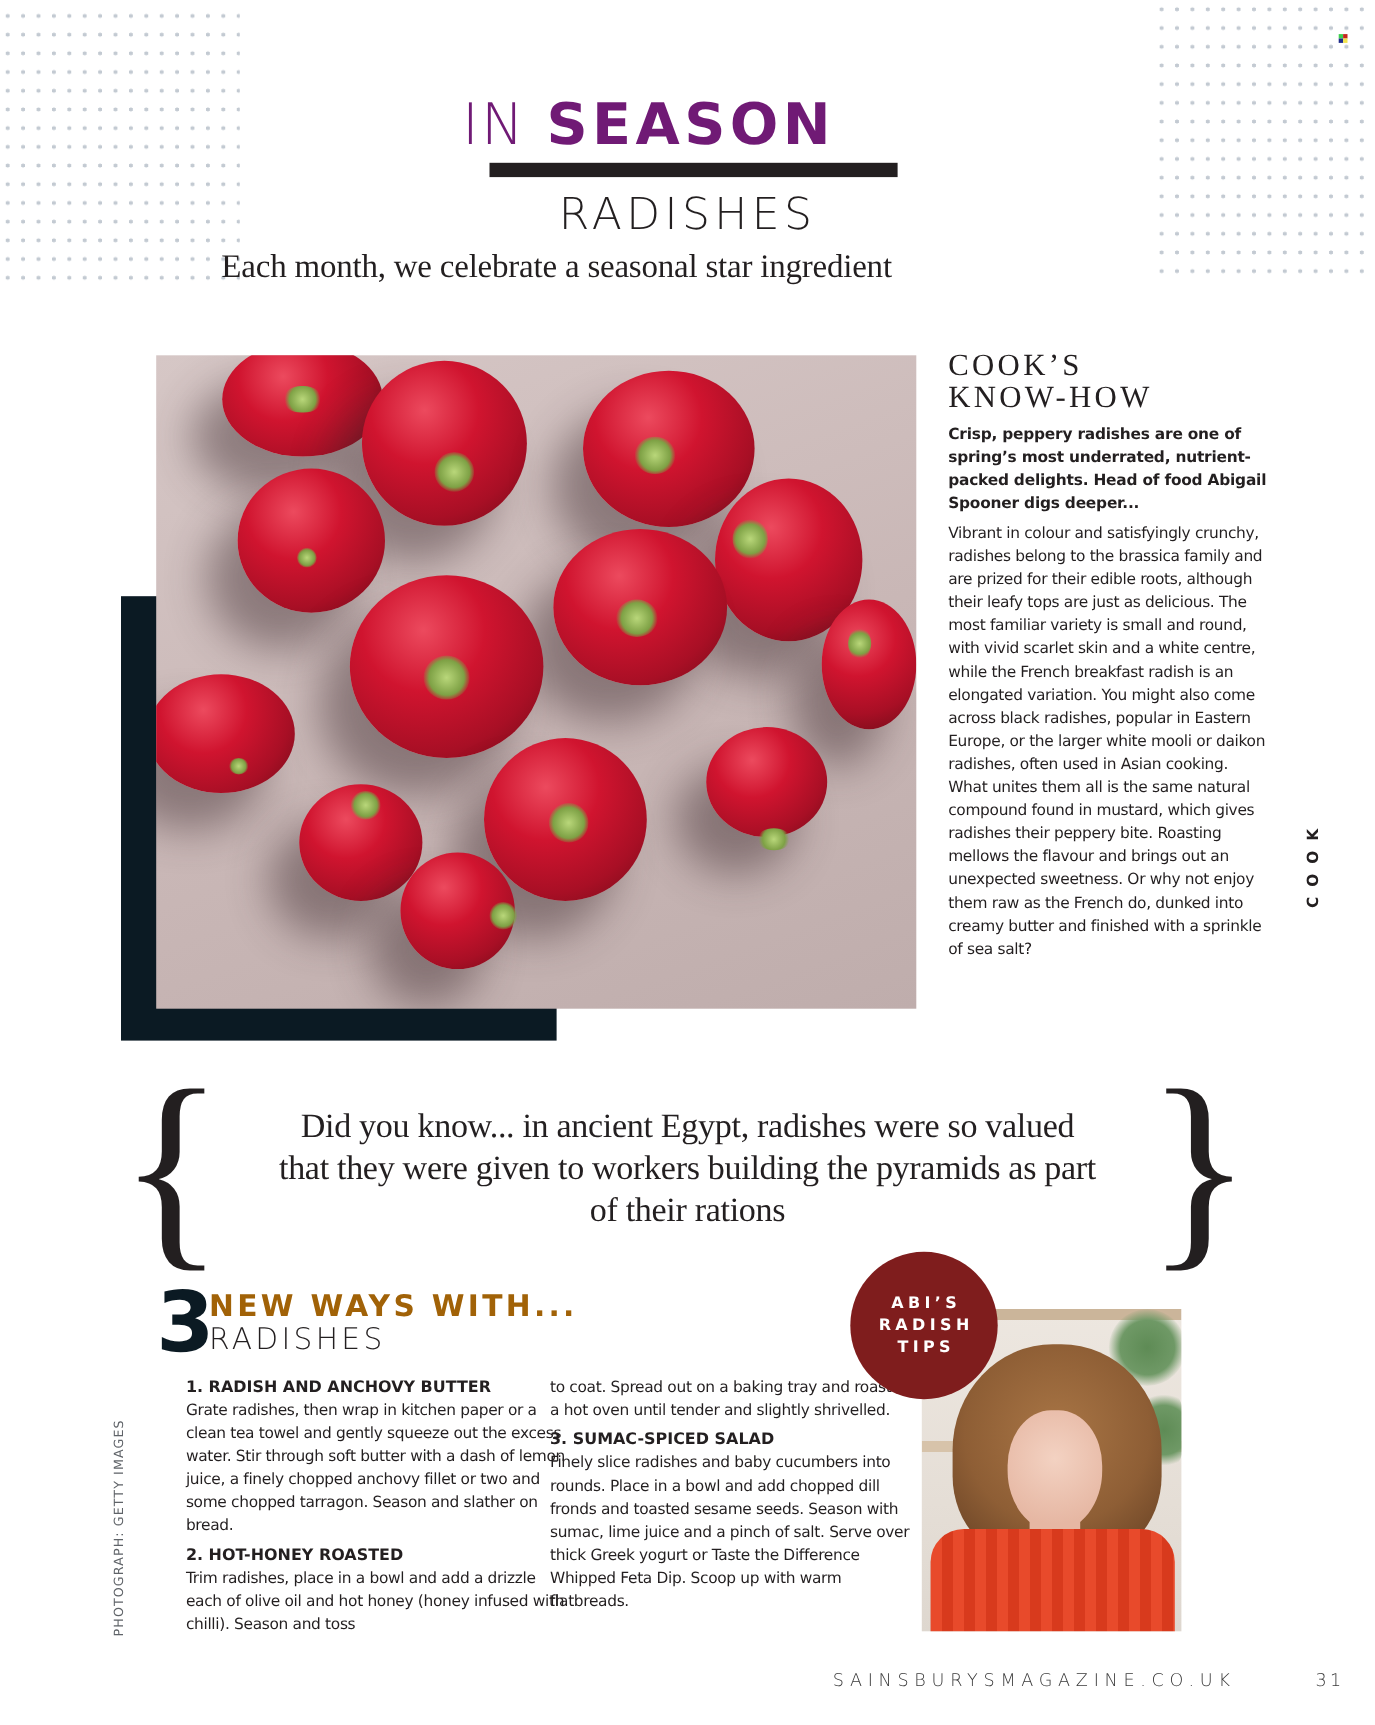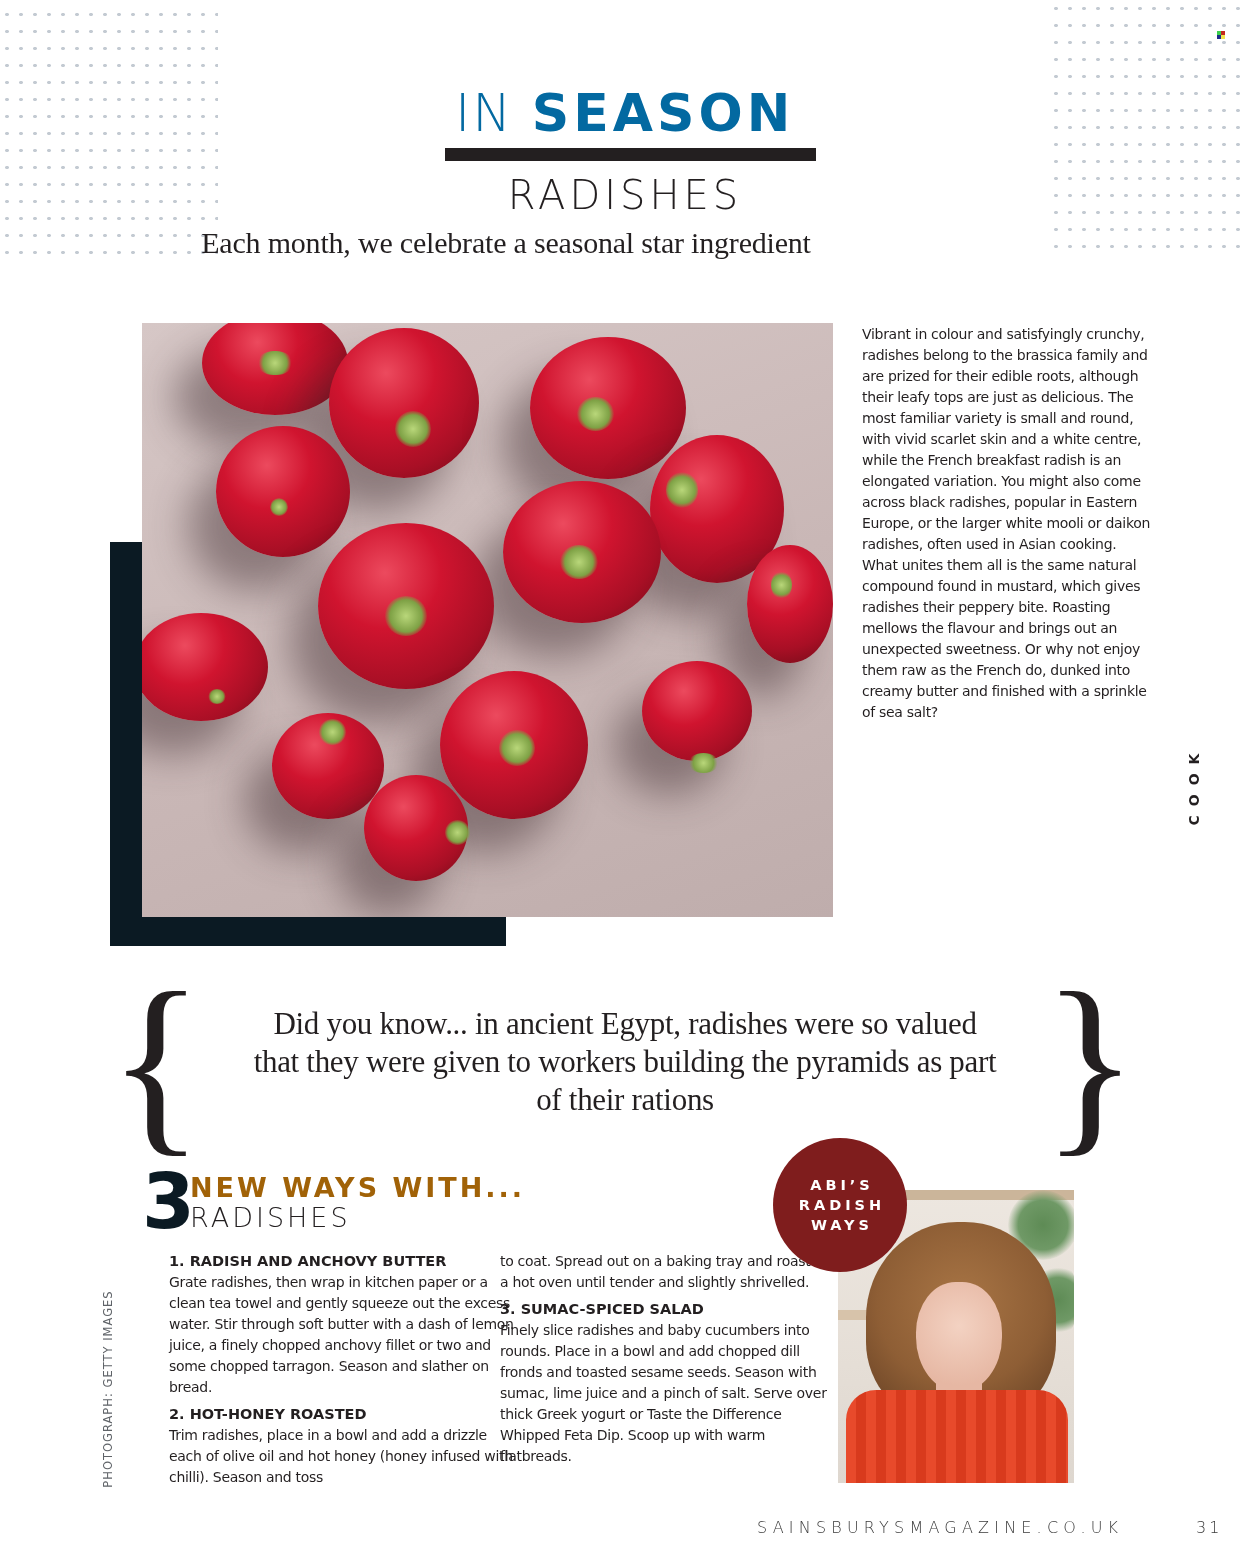--- a/index.html
+++ b/index.html
@@ -6,21 +6,21 @@
   html, body { width: 1250px; height: 1568px; background: #ffffff; overflow: hidden; }
   body { position: relative; font-family: "Liberation Sans", sans-serif; color: #231f20; }
 
   .dots { position: absolute; background-image: radial-gradient(circle, #c3cad2 1.6px, transparent 2px); background-size: 14px 17px; }
   .dots-left { left: 0; top: 0; width: 218px; height: 258px; background-position: 0 6px; }
   .dots-right { left: 1046px; top: 0; width: 204px; height: 255px; background-position: 3px 0; }
   .reg-mark { position: absolute; left: 1217px; top: 31px; width: 8px; height: 8px; display: grid; grid-template-columns: 1fr 1fr; }
   .reg-mark span { display: block; }
 
   .header { position: absolute; left: 0; top: 0; width: 1250px; }
-  .kicker { position: absolute; left: 455px; top: 80px; width: 374px; height: 64px; font-size: 56px; line-height: 64px; letter-spacing: 3px; white-space: nowrap; color: #0369a1; }
+  .kicker { position: absolute; left: 420px; top: 80px; width: 374px; height: 64px; font-size: 56px; line-height: 64px; letter-spacing: 3px; white-space: nowrap; color: #701a75; }
   .kicker .light { font-weight: 300; font-family: "DejaVu Sans", sans-serif; font-size: 52px; letter-spacing: 2px; }
   .kicker .bold { font-weight: 700; font-family: "DejaVu Sans", sans-serif; font-size: 52px; letter-spacing: 4px; }
   .rule { position: absolute; left: 445px; top: 148px; width: 371px; height: 13px; background: #231f20; }
   .topic { position: absolute; left: 0; width: 1250px; top: 172px; text-align: center; font-family: "DejaVu Sans", sans-serif; font-weight: 300; font-size: 40px; letter-spacing: 4px; color: #231f20; }
   .standfirst { position: absolute; left: 0; width: 1012px; top: 226px; text-align: center; font-family: "Liberation Serif", serif; font-size: 30px; color: #231f20; letter-spacing: -0.2px; }
 
   .frame-dark { position: absolute; left: 110px; top: 542px; width: 396px; height: 404px; background: #0b1a23; }
   .photo { position: absolute; left: 142px; top: 323px; width: 691px; height: 594px; background: linear-gradient(160deg, #d6c7c6 0%, #c9b7b6 55%, #bfadac 100%); overflow: hidden; }
   .radish { position: absolute; border-radius: 50%; background: radial-gradient(circle at 38% 30%, #ec4a5e 0%, #d0142f 35%, #a80f25 70%, #6f0c18 100%); box-shadow: -28px 34px 38px rgba(60,40,45,0.45); }
   .radish .top { position: absolute; width: 24%; height: 24%; left: 38%; top: 38%; border-radius: 50%; background: radial-gradient(circle, #b9d77a 0%, #7ea145 55%, rgba(126,161,69,0) 75%); }
@@ -125,20 +125,25 @@
     </div>
   <div class="radish" style="left:130px;top:390px;width:112px;height:106px;">
       <div class="top" style="left:42%;top:6%;"></div>
     </div>
   <div class="radish" style="left:222px;top:452px;width:104px;height:106px;">
       <div class="top" style="left:78%;top:42%;"></div>
     </div>
 </div>
 
 <div class="knowhow">
+  <h2>
+    <span>COOK’S</span><br>
+    <span>KNOW-HOW</span>
+  </h2>
+  <p class="intro">Crisp, peppery radishes are one of spring’s most underrated, nutrient-packed delights. Head of food Abigail Spooner digs deeper...</p>
   <p class="body">Vibrant in colour and satisfyingly crunchy, radishes belong to the brassica family and are prized for their edible roots, although their leafy tops are just as delicious. The most familiar variety is small and round, with vivid scarlet skin and a white centre, while the French breakfast radish is an elongated variation. You might also come across black radishes, popular in Eastern Europe, or the larger white mooli or daikon radishes, often used in Asian cooking. What unites them all is the same natural compound found in mustard, which gives radishes their peppery bite. Roasting mellows the flavour and brings out an unexpected sweetness. Or why not enjoy them raw as the French do, dunked into creamy butter and finished with a sprinkle of sea salt?</p>
 </div>
 
 <div class="section-tag">
   <span>COOK</span>
 </div>
 
 <div class="brace brace-left">{</div>
 <div class="quote">Did you know... in ancient Egypt, radishes were so valued that they were given to workers building the pyramids as part of their rations</div>
 <div class="brace brace-right">}</div>
@@ -173,17 +178,17 @@
   <div class="plant" style="left:200px;top:70px;width:40px;height:80px;"></div>
   <div class="hair"></div>
   <div class="neck"></div>
   <div class="face"></div>
   <div class="sweater"></div>
 </div>
 
 <div class="badge">
   <span>ABI’S</span>
   <span>RADISH</span>
-  <span>WAYS</span>
+  <span>TIPS</span>
 </div>
 
 <div class="footer-url">SAINSBURYSMAGAZINE.CO.UK</div>
 <div class="footer-page">31</div>
 
 </body></html>

